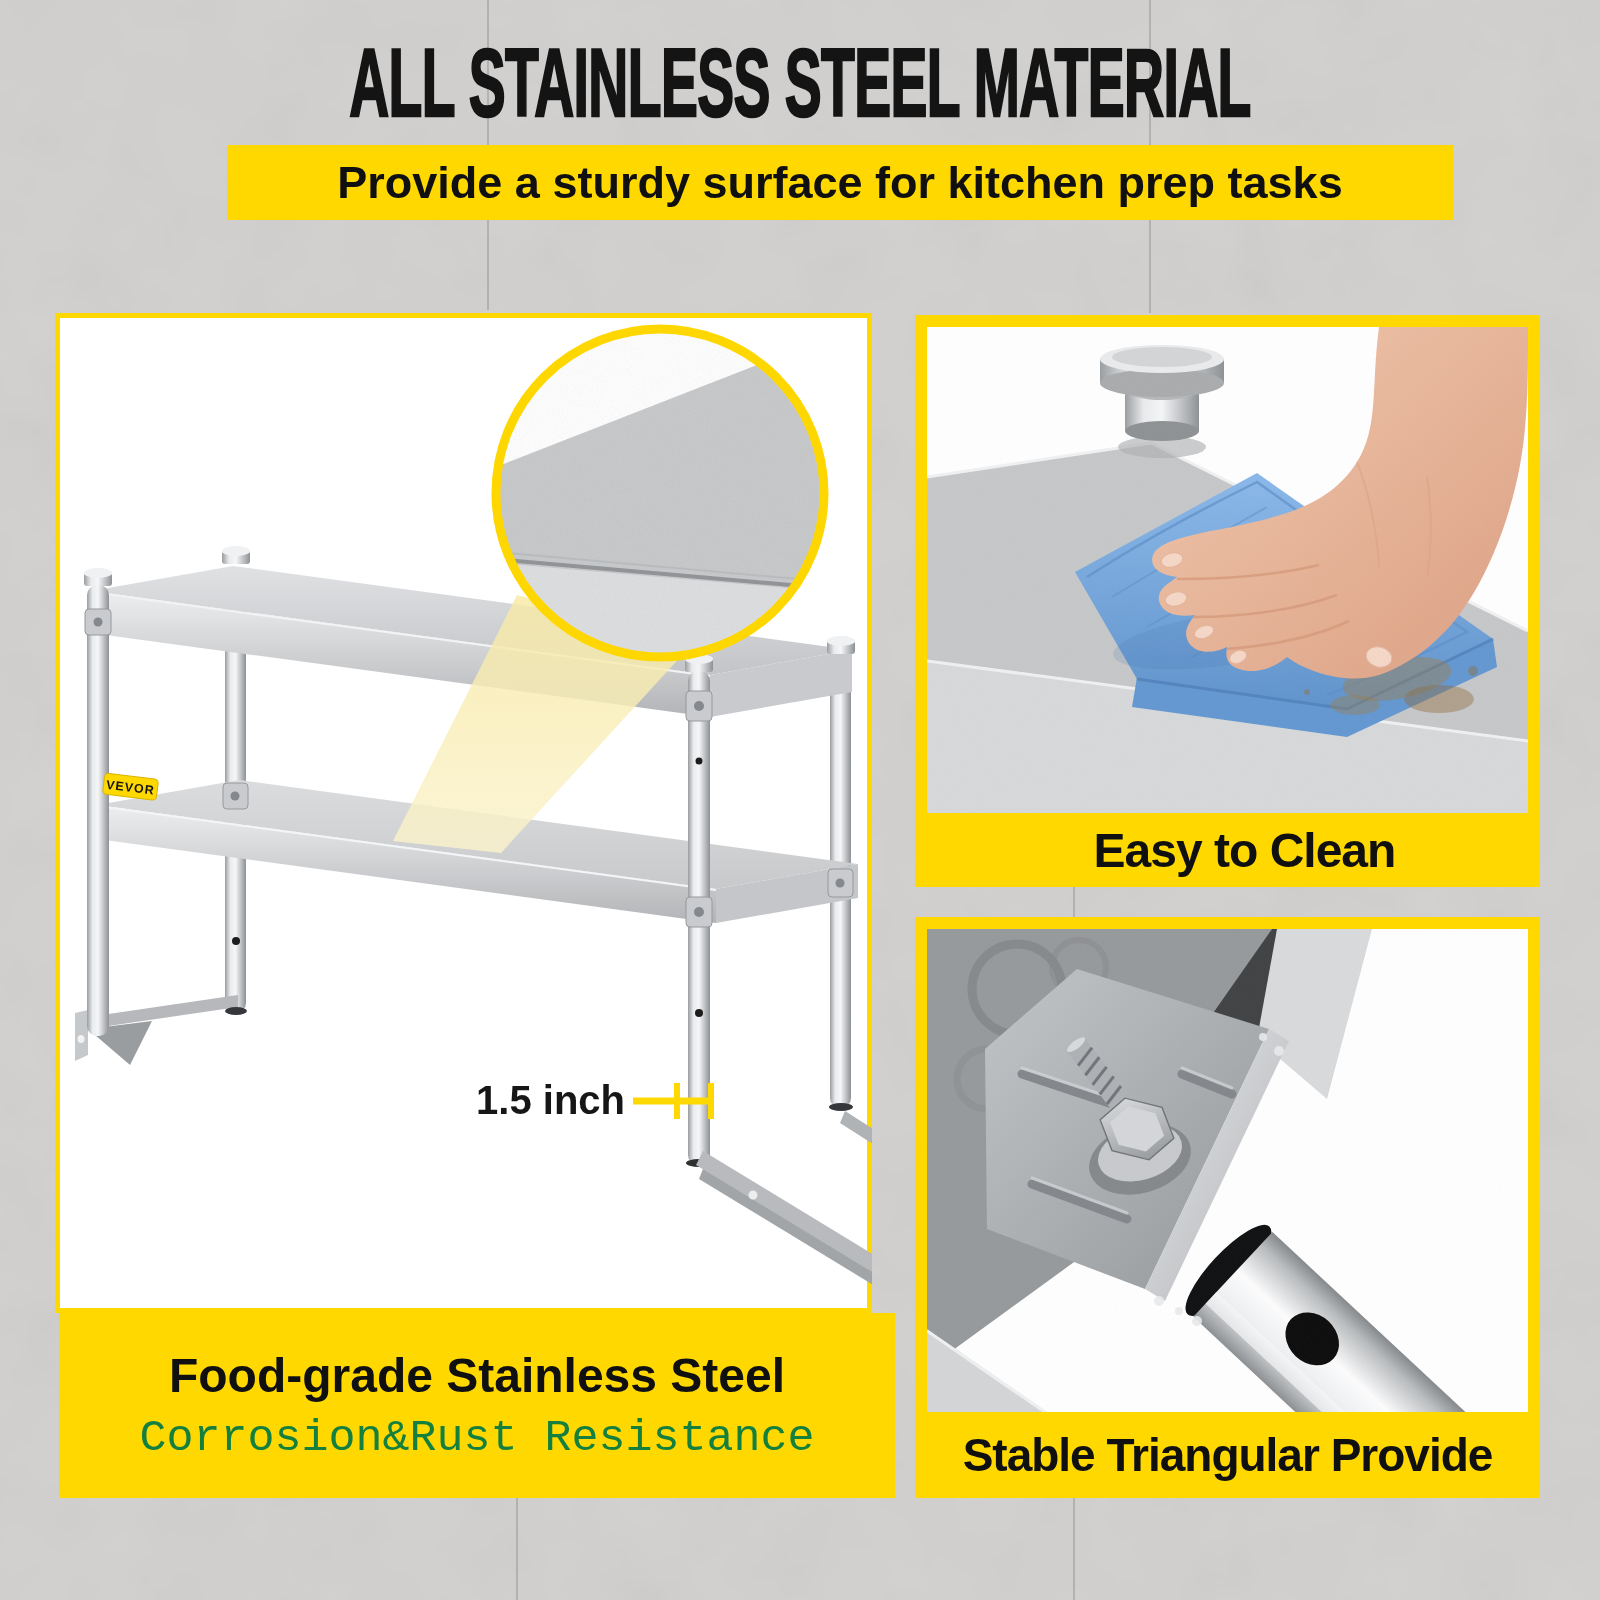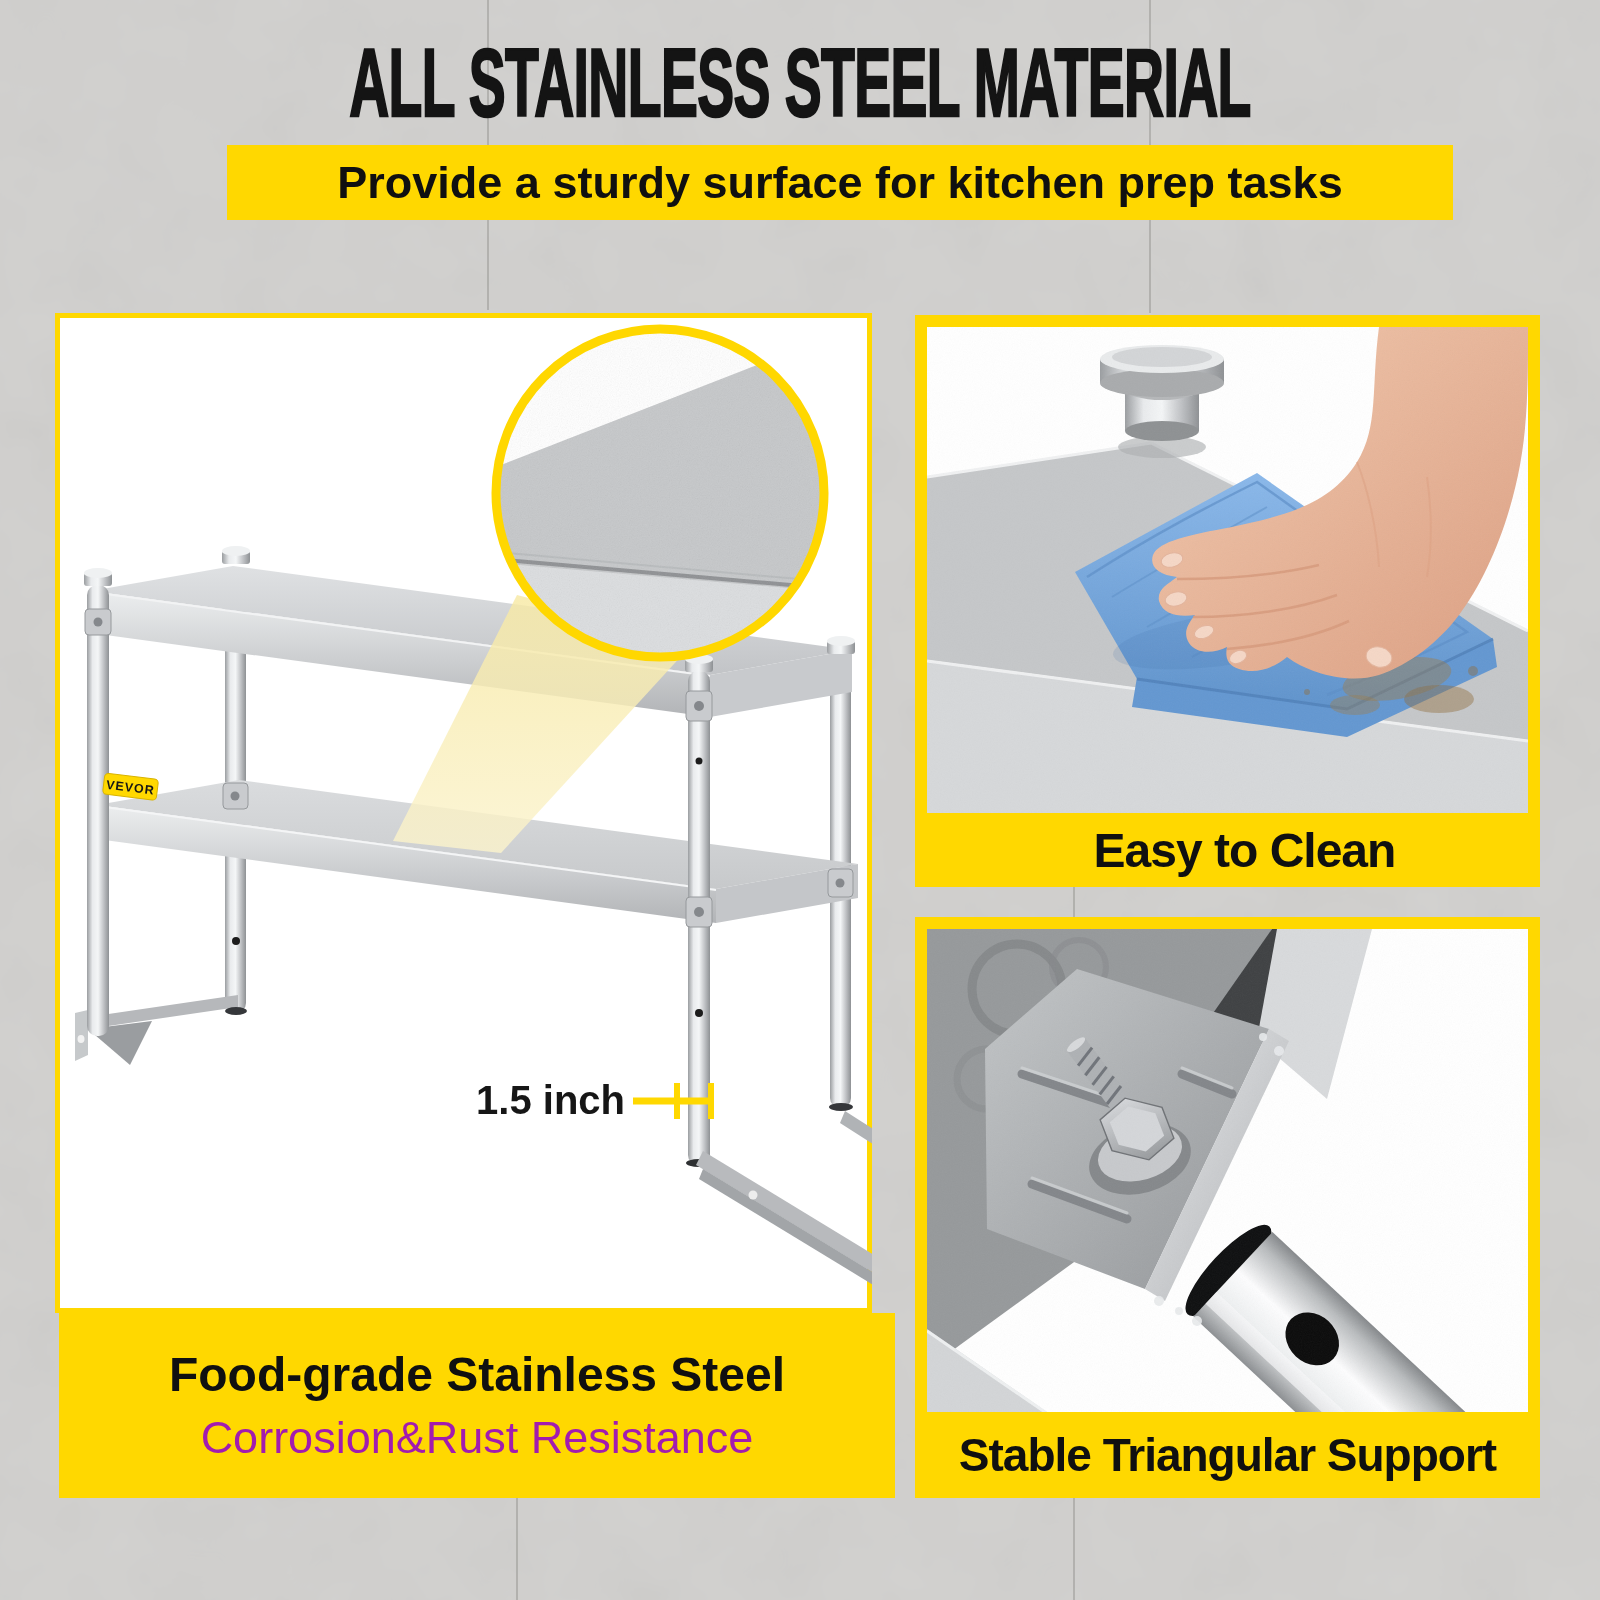--- a/index.html
+++ b/index.html
@@ -22,21 +22,21 @@
   
   .product-panel{position:absolute;left:55px;top:313px;width:817px;height:1000px;
          background:#ffffff;border:5px solid #FFD800;z-index:2;}
   .product-panel svg{position:absolute;left:-5px;top:-5px;}
 
   
   .food-banner{position:absolute;left:59px;top:1313px;width:836px;height:185px;
          background:#FFD800;z-index:2;display:flex;flex-direction:column;
          align-items:center;justify-content:center;gap:10px;}
   .food-banner .l1{font-weight:bold;font-size:48px;color:#101010;}
-  .food-banner .l2{font-weight:normal;font-size:45px;color:#a21caf;}
+  .food-banner .l2{font-weight:normal;font-size:45px;color:#15803d;font-family:Liberation Mono, monospace;}
 
   
   .card{position:absolute;left:915px;width:625px;background:#FFD800;z-index:2;}
   .card-photo{position:absolute;left:12px;top:12px;right:12px;background:#fff;overflow:hidden;}
   .card-caption{position:absolute;left:0;right:0;bottom:0;display:flex;
          align-items:center;justify-content:center;}
   .card-caption span{font-weight:bold;color:#101010;letter-spacing:-1px;}
   .easy-card{top:315px;height:572px;}
   .easy-card .card-photo{height:486px;}
   .easy-card .card-caption{height:74px;margin-left:34px;}
@@ -371,17 +371,17 @@
           </g>
           <g transform="translate(210,200) rotate(14) scale(1,.82)">
             <polygon points="38,0 19,33 -19,33 -38,0 -19,-33 19,-33" fill="url(#hexG)" stroke="#6f7276" stroke-width="1.5"></polygon>
             <polygon points="28,0 14,24 -14,24 -28,0 -14,-24 14,-24" fill="#d4d6d9"></polygon>
           </g>
         </g>
         <rect width="601" height="483" fill="#8a8a8a" filter="url(#grain)" opacity=".10"></rect>
       </svg>
     </div>
     <div class="card-caption">
-      <span>Stable Triangular Support</span>
+      <span>Stable Triangular Provide</span>
     </div>
   </div>
 
 </div>
 
 </body></html>

